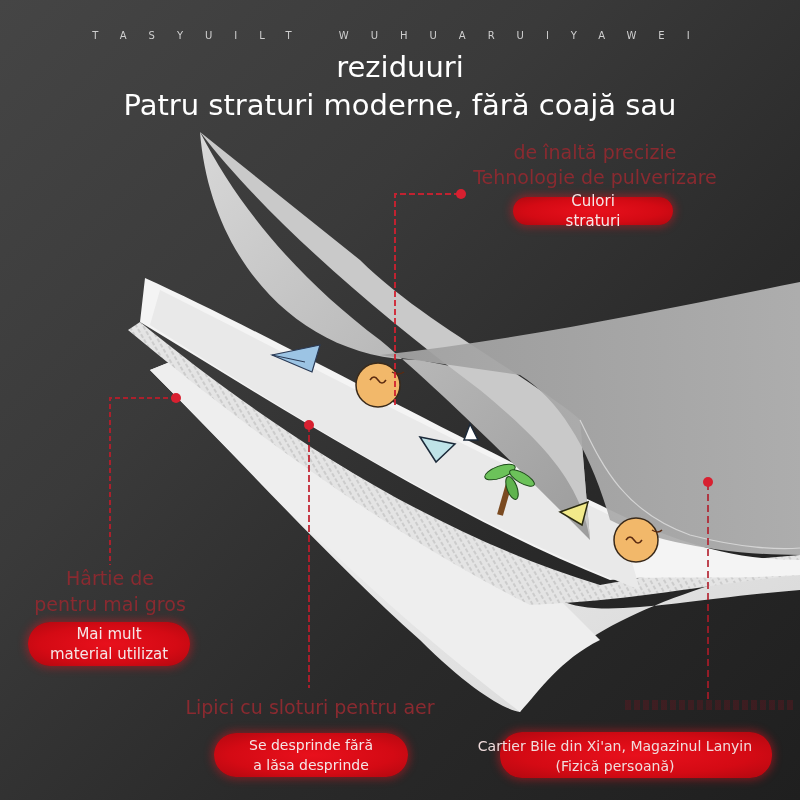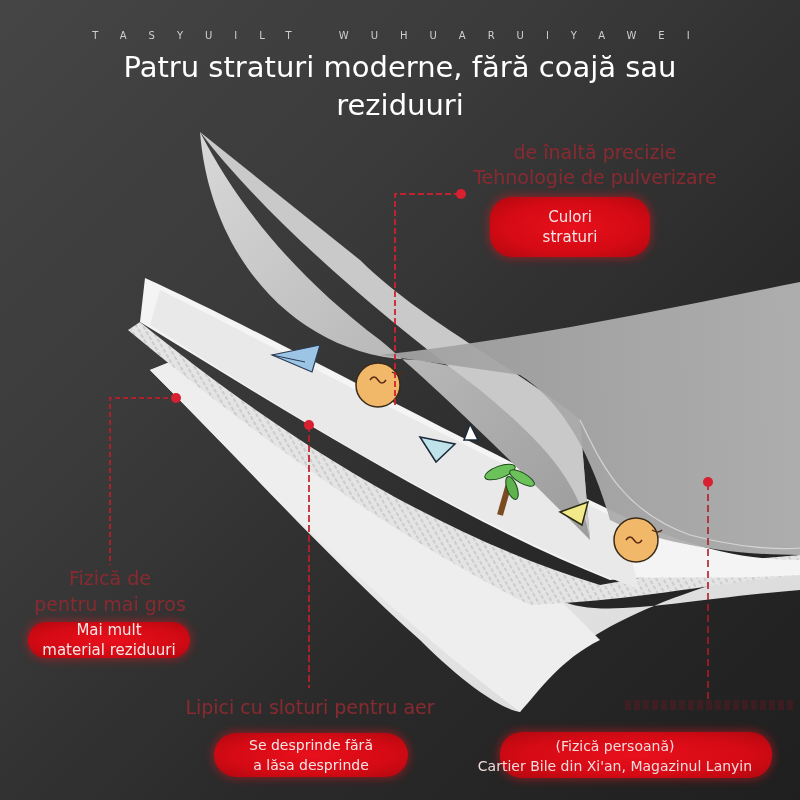--- a/index.html
+++ b/index.html
@@ -34,22 +34,22 @@
   .store-text {
     position: absolute; left: 445px; top: 736px; width: 340px; text-align: center;
     color: #f0dcdc; font-size: 14px; line-height: 20px;
   }
 </style>
 </head>
 <body>
 
 <div class="brand-line">TASYUILT WUHUARUIYAWEI</div>
 <div class="title">
+  <div>reziduuri</div>
   <div>Patru straturi moderne, fără coajă sau</div>
-  <div>reziduuri</div>
 </div>
 
 <svg class="illustration" viewBox="0 0 800 800" xmlns="http://www.w3.org/2000/svg">
   <defs>
     <pattern id="slots" width="6" height="6" patternUnits="userSpaceOnUse" patternTransform="rotate(60)">
       <rect width="6" height="6" fill="#e4e4e4"></rect>
       <line x1="0" y1="3" x2="4" y2="3" stroke="#b5b5b5" stroke-width="1"></line>
     </pattern>
     <linearGradient id="filmGrad" x1="0" y1="0" x2="1" y2="1">
       <stop offset="0" stop-color="#d8d8d8"></stop>
@@ -125,40 +125,40 @@
   <g stroke="#b01a28" stroke-width="2" stroke-dasharray="7 4" fill="none" opacity="0.8">
     <path d="M708 483 L 708 700"></path>
   </g>
   <circle cx="708" cy="482" r="5" fill="#d82030"></circle>
 </svg>
 
 <div class="label-red" style="left:450px; top:140px; width:290px; font-size:19px; line-height:25px;">
   <div>de înaltă precizie</div>
   <div>Tehnologie de pulverizare</div>
 </div>
-<div class="pill" style="left:490px; top:197px; width:160px; height:60px;">
+<div class="pill" style="left:513px; top:197px; width:160px; height:28px;">
   <span>Culori</span>
   <span>straturi</span>
 </div>
 
 <div class="label-red" style="left:10px; top:565px; width:200px; font-size:19px; line-height:26px;">
-  <div>Fizică de</div>
+  <div>Hârtie de</div>
   <div>pentru mai gros</div>
 </div>
-<div class="pill" style="left:28px; top:622px; width:162px; height:36px;">
+<div class="pill" style="left:28px; top:622px; width:162px; height:44px;">
   <span>Mai mult</span>
-  <span>material reziduuri</span>
+  <span>material utilizat</span>
 </div>
 
 <div class="label-red" style="left:160px; top:694px; width:300px; font-size:19px;">
   <div>Lipici cu sloturi pentru aer</div>
 </div>
 <div class="pill" style="left:214px; top:733px; width:194px; height:44px; font-size:14px;">
   <span>Se desprinde fără</span>
   <span>a lăsa desprinde</span>
 </div>
 
 <div class="pill" style="left:500px; top:732px; width:272px; height:46px;"></div>
 <div class="store-text">
+  <div>Cartier Bile din Xi'an, Magazinul Lanyin</div>
   <div>(Fizică persoană)</div>
-  <div>Cartier Bile din Xi'an, Magazinul Lanyin</div>
 </div>
 <div class="faint-note" style="left:625px; top:700px; width:170px; height:10px; background:repeating-linear-gradient(90deg, rgba(110,20,30,0.35) 0 6px, transparent 6px 9px);"></div>
 
 </body></html>

